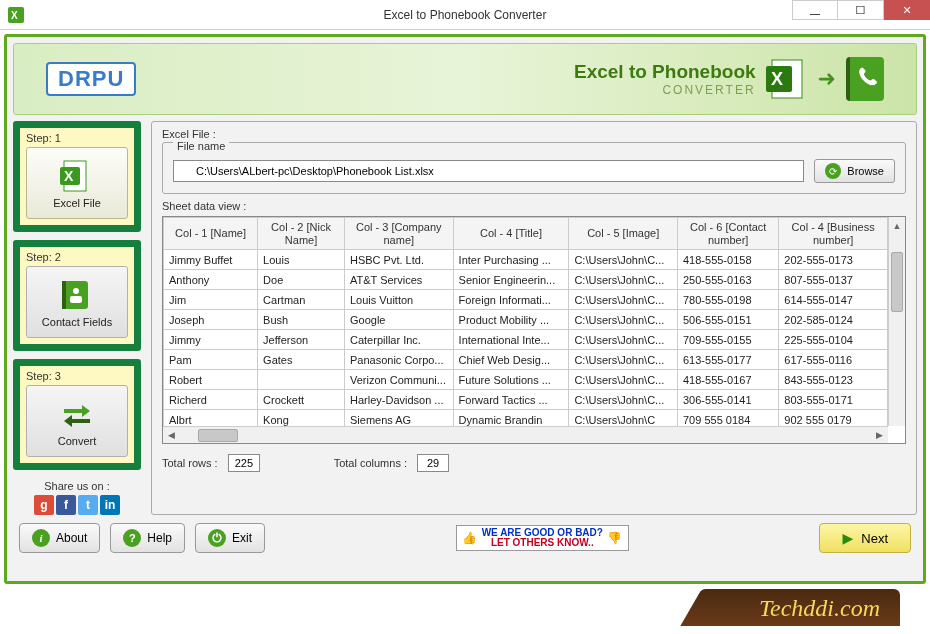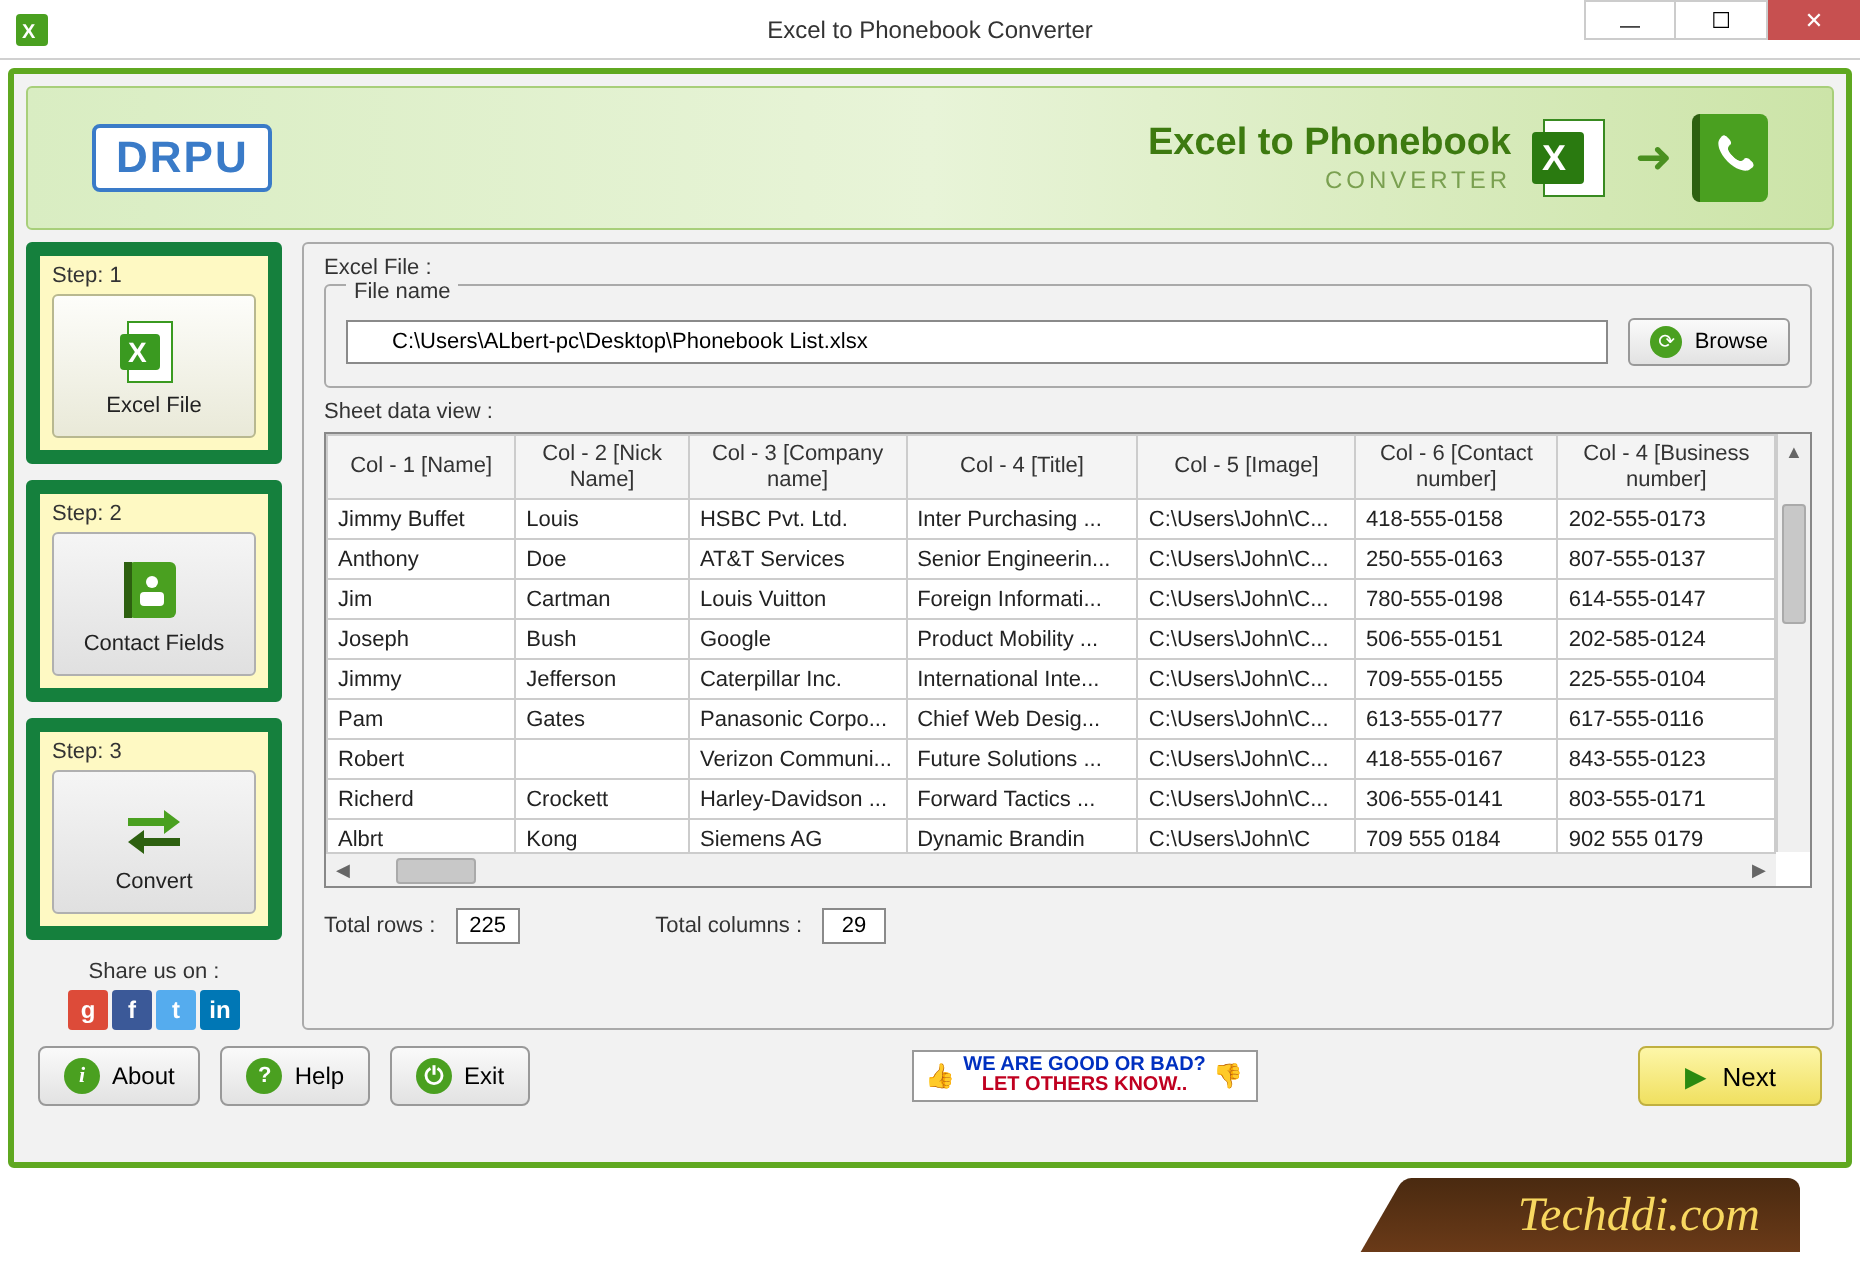--- a/index.html
+++ b/index.html
@@ -74,21 +74,21 @@
 .table-scroll-v .arrow { height: 17px; display:flex; align-items:center; justify-content:center; font-size:9px; color:#666; }
 .table-scroll-h { position: absolute; left: 0; bottom: 0; right: 17px; height: 17px; background: #f0f0f0; border-top: 1px solid #ccc; display: flex; align-items: center; }
 .table-scroll-h .thumb { background: #c8c8c8; border: 1px solid #aaa; border-radius: 2px; height: 13px; width: 40px; margin-left: 18px; }
 .table-scroll-h .arrow { width: 17px; height:17px; display:flex; align-items:center; justify-content:center; font-size:9px; color:#666; }
 .table-inner { position: absolute; left: 0; top: 0; right: 17px; bottom: 17px; overflow: hidden; }
 table { width: 100%; border-collapse: collapse; table-layout: fixed; }
 th, td { border: 1px solid #ccc; padding: 3px 5px; font-size: 11px; text-align: left; white-space: nowrap; overflow: hidden; text-overflow: ellipsis; height: 20px; }
 th { background: #f4f4f4; font-weight: normal; color: #333; text-align: center; height: 32px; white-space: normal; line-height: 1.1; }
 td { color: #222; }
 
-.totals-row { display: flex; align-items: center; gap: 16px; margin-top: 10px; font-size: 11px; color: #333; }
+.totals-row { display: flex; align-items: center; gap: 34px; margin-top: 10px; font-size: 11px; color: #333; }
 .totals-row .field { display: flex; align-items: center; gap: 10px; }
 .totals-row input { width: 32px; border: 1px solid #8a8a8a; background: #fff; padding: 2px 6px; font-size: 11px; text-align: center; }
 
 
 .footer { display: flex; align-items: center; gap: 10px; margin: 8px 12px 0 12px; }
 .foot-btn { display: flex; align-items: center; gap: 6px; padding: 5px 12px; border: 1px solid #999; border-radius: 4px; background: linear-gradient(#fafafa,#e2e2e2); font-size: 12px; cursor: pointer; }
 .foot-btn .ficon { width: 18px; height: 18px; border-radius: 50%; background: #4aa020; color: #fff; display: flex; align-items: center; justify-content: center; font-size: 11px; font-weight: bold; }
 .foot-btn .ficon.power::before { content: "⏻"; font-size: 12px; }
 .foot-btn .ficon.info::before { content: "i"; font-style: italic; font-family: Georgia, serif; }
 .foot-btn .ficon.help::before { content: "?"; }
@@ -325,21 +325,21 @@
             <div style="flex:1"></div>
             <div class="arrow">▶</div>
         </div>
       </div>
 
       <div class="totals-row">
         <div class="field">
           <span>Total rows :</span>
           <input readonly="" value="2255" style="">
         </div>
-        <div class="field" style="margin-left:52px;">
+        <div class="field" style="margin-left:40px;">
           <span>Total columns :</span>
           <input readonly="" value="29" style="">
         </div>
       </div>
     </div>
   </div>
 
   <div class="footer">
     <div class="foot-btn">
       <span class="ficon info"></span>

